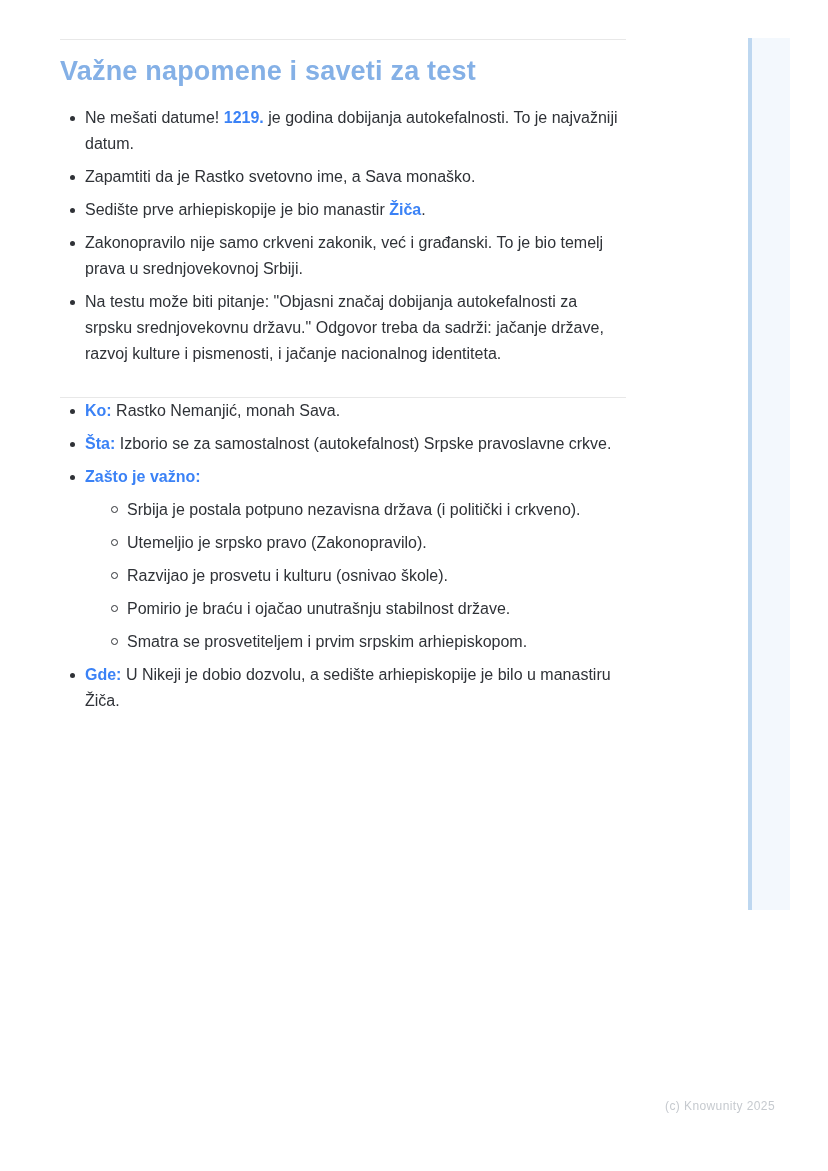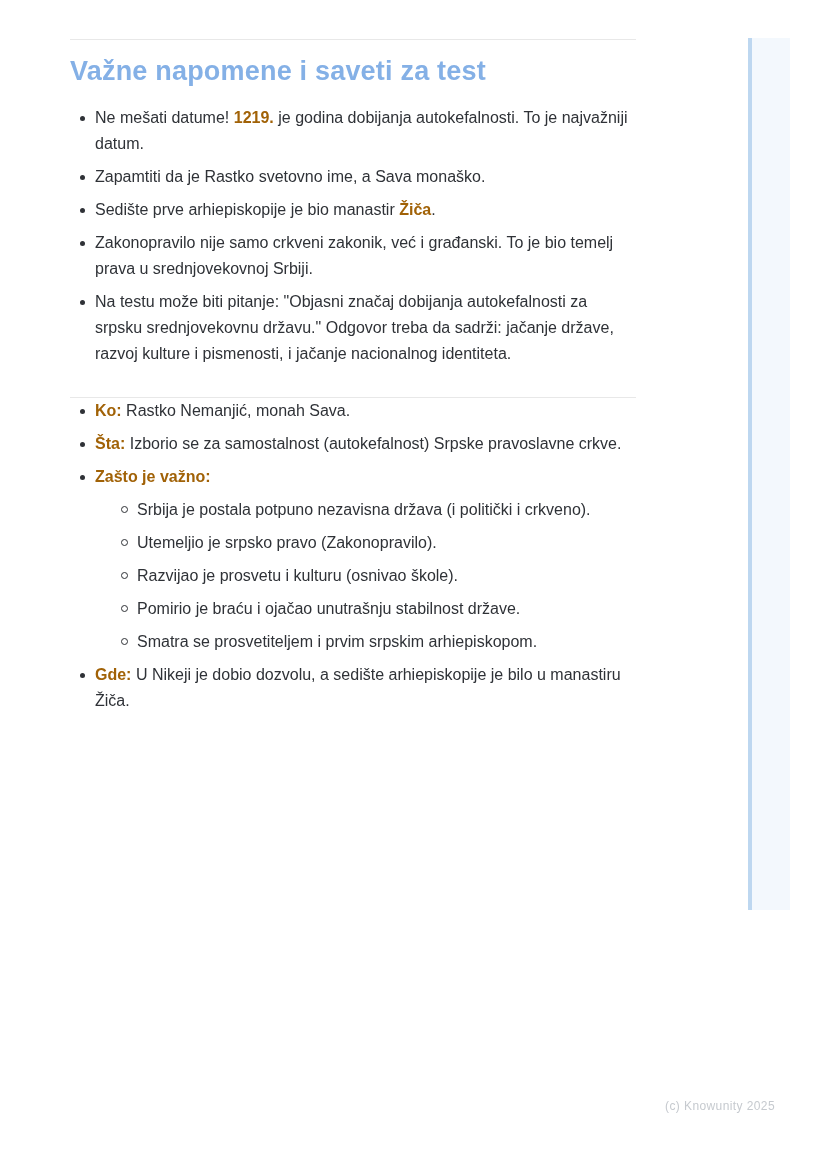--- a/index.html
+++ b/index.html
@@ -11,21 +11,21 @@
     --footer:#c6cacf;
   }
   html,body{margin:0;padding:0;}
   body{
     width:828px;height:1171px;position:relative;overflow:hidden;
     background:#ffffff;
     font-family:"Liberation Sans", sans-serif;
     color:var(--text);
   }
   .content{
-    position:absolute;left:70px;top:0;width:566px;
+    position:absolute;left:60px;top:0;width:566px;
   }
   .divider{
     border:none;border-top:1px solid var(--divider);
     margin:0;height:0;
   }
   section .divider{margin-top:39px;}
   section + section .divider{margin-top:30px;}
   .heading{
     font-size:27px;line-height:33px;font-weight:700;
     color:var(--heading);
@@ -56,21 +56,21 @@
     font-size:16px;line-height:26px;
     margin-bottom:7px;
   }
   ul.sublist > li::before{
     content:"";
     position:absolute;left:0;top:9px;
     width:5px;height:5px;border-radius:50%;
     background:transparent;
     border:1.5px solid var(--text);
   }
-  .b{font-weight:700;color:#a16207;}
+  .b{font-weight:700;color:#3b82f6;}
   .i{font-style:italic;}
   .accent-bar{
     position:absolute;
     left:748px;top:38px;
     width:38px;height:872px;
     background:var(--sidebar_bg);
     border-left:4px solid var(--sidebar_line);
   }
   .footer{
     position:absolute;

